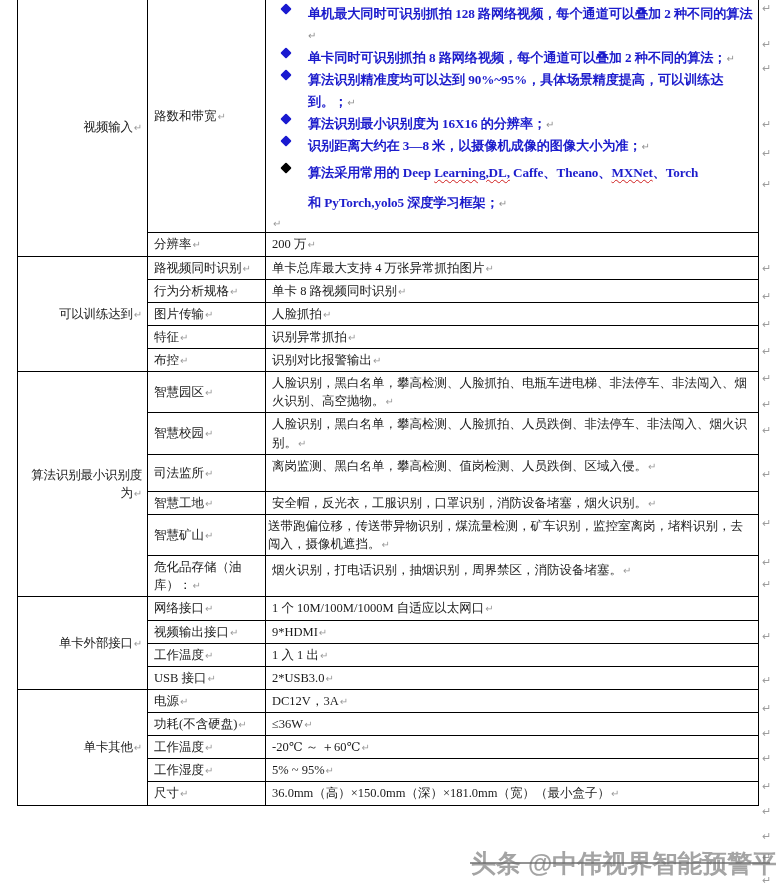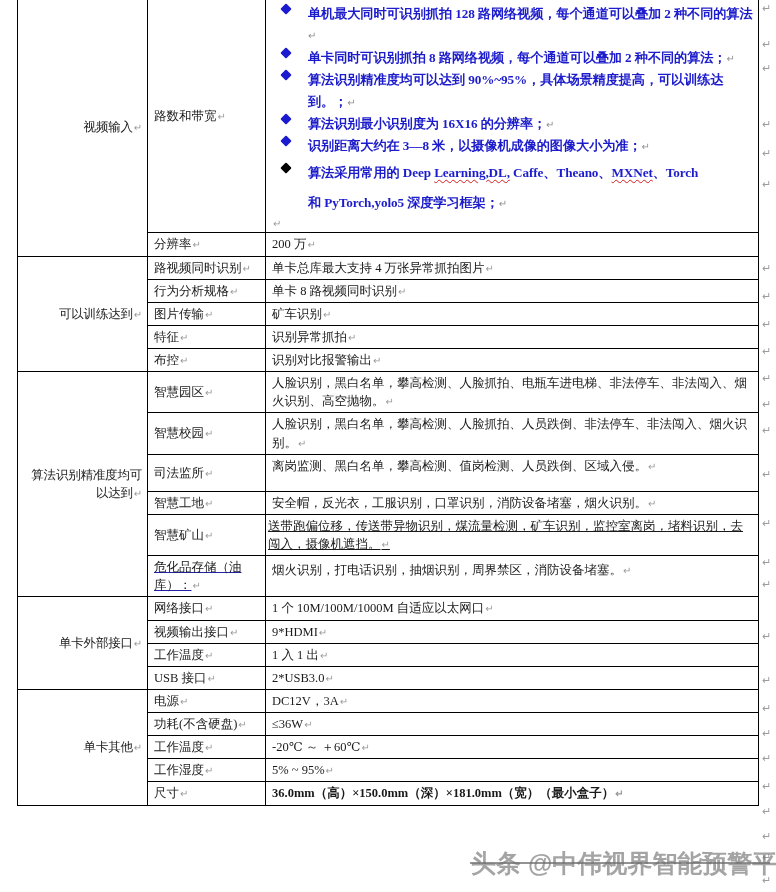--- a/index.html
+++ b/index.html
@@ -96,21 +96,21 @@
     text-decoration:underline;
     text-decoration-style:wavy;
     text-decoration-color:#d02020;
     text-decoration-thickness:1px;
     text-underline-offset:2px;
   }
   .trailpil{ color:#8f8f8f;font-weight:normal;font-size:10px;font-family:"Liberation Sans",sans-serif;}
 
   .emptyline{height:14px;}
 
-  .uline{ text-decoration:underline; text-decoration-color:#2222aa;}
+  .uline{ text-decoration-color:#2222aa;}
 
   
   .margin-pils{
     position:absolute;
     left:762px;top:0;
     width:14px;height:892px;
   }
   .margin-pils span{
     position:absolute;
     color:#9d9d9d;
@@ -131,21 +131,21 @@
     letter-spacing:0px;
     pointer-events:none;
   }
   .wm-rule{
     position:absolute;
     left:470px;top:862px;
     width:300px;height:2px;
     background:#3a3a3a;
     opacity:.55;
   }
-  .nowrapval{white-space:nowrap;font-weight:bold;}
+  .nowrapval{white-space:nowrap;}
 </style>
 </head>
 <body>
 
 <div id="doc">
 
   <table class="spec">
     <colgroup>
         <col class="c1">
         <col class="c2">
@@ -178,51 +178,51 @@
         <td class="cat" rowspan="5"><span>可以训练达到</span><span class="pil">↵</span></td>
         <td class="sub"><span>路视频同时识别</span><span class="pil">↵</span></td>
         <td class="val"><span>单卡总库最大支持 4 万张异常抓拍图片</span><span class="pil">↵</span></td>
       </tr>
       <tr>
         <td class="sub"><span>行为分析规格</span><span class="pil">↵</span></td>
         <td class="val"><span>单卡 8 路视频同时识别</span><span class="pil">↵</span></td>
       </tr>
       <tr>
         <td class="sub"><span>图片传输</span><span class="pil">↵</span></td>
-        <td class="val"><span>矿车识别</span><span class="pil">↵</span></td>
+        <td class="val"><span>人脸抓拍</span><span class="pil">↵</span></td>
       </tr>
       <tr>
         <td class="sub"><span>特征</span><span class="pil">↵</span></td>
         <td class="val"><span>识别异常抓拍</span><span class="pil">↵</span></td>
       </tr>
       <tr>
         <td class="sub"><span>布控</span><span class="pil">↵</span></td>
         <td class="val"><span>识别对比报警输出</span><span class="pil">↵</span></td>
       </tr>
 
       <tr>
-        <td class="cat" rowspan="6"><span>算法识别精准度均可以达到</span><span class="pil">↵</span></td>
+        <td class="cat" rowspan="6"><span>算法识别最小识别度为</span><span class="pil">↵</span></td>
         <td class="sub"><span>智慧园区</span><span class="pil">↵</span></td>
         <td class="val"><span>人脸识别，黑白名单，攀高检测、人脸抓拍、电瓶车进电梯、非法停车、非法闯入、烟火识别、高空抛物。</span><span class="pil">↵</span></td>
       </tr>
       <tr>
         <td class="sub"><span>智慧校园</span><span class="pil">↵</span></td>
         <td class="val"><span>人脸识别，黑白名单，攀高检测、人脸抓拍、人员跌倒、非法停车、非法闯入、烟火识别。</span><span class="pil">↵</span></td>
       </tr>
       <tr>
         <td class="sub"><span>司法监所</span><span class="pil">↵</span></td>
         <td class="val" style="padding-bottom:16px;"><span>离岗监测、黑白名单，攀高检测、值岗检测、人员跌倒、区域入侵。</span><span class="pil">↵</span></td>
       </tr>
       <tr>
         <td class="sub"><span>智慧工地</span><span class="pil">↵</span></td>
         <td class="val"><span>安全帽，反光衣，工服识别，口罩识别，消防设备堵塞，烟火识别。</span><span class="pil">↵</span></td>
       </tr>
       <tr>
         <td class="sub"><span>智慧矿山</span><span class="pil">↵</span></td>
-        <td class="val" style="padding-left:2px;text-decoration:underline;"><span>送带跑偏位移，传送带异物识别，煤流量检测，矿车识别，监控室离岗，堵料识别，去闯入，摄像机遮挡。</span><span class="pil">↵</span></td>
+        <td class="val" style="padding-left:2px;"><span>送带跑偏位移，传送带异物识别，煤流量检测，矿车识别，监控室离岗，堵料识别，去闯入，摄像机遮挡。</span><span class="pil">↵</span></td>
       </tr>
       <tr>
         <td class="sub"><span class="uline">危化品存储（油库）：</span><span class="pil">↵</span></td>
         <td class="val" style="vertical-align:top;padding-top:5px;"><span>烟火识别，打电话识别，抽烟识别，周界禁区，消防设备堵塞。</span><span class="pil">↵</span></td>
       </tr>
 
       <tr>
         <td class="cat" rowspan="4"><span>单卡外部接口</span><span class="pil">↵</span></td>
         <td class="smallsub"><span>网络接口</span><span class="pil">↵</span></td>
         <td class="smallval"><span>1 个 10M/100M/1000M 自适应以太网口</span><span class="pil">↵</span></td>

